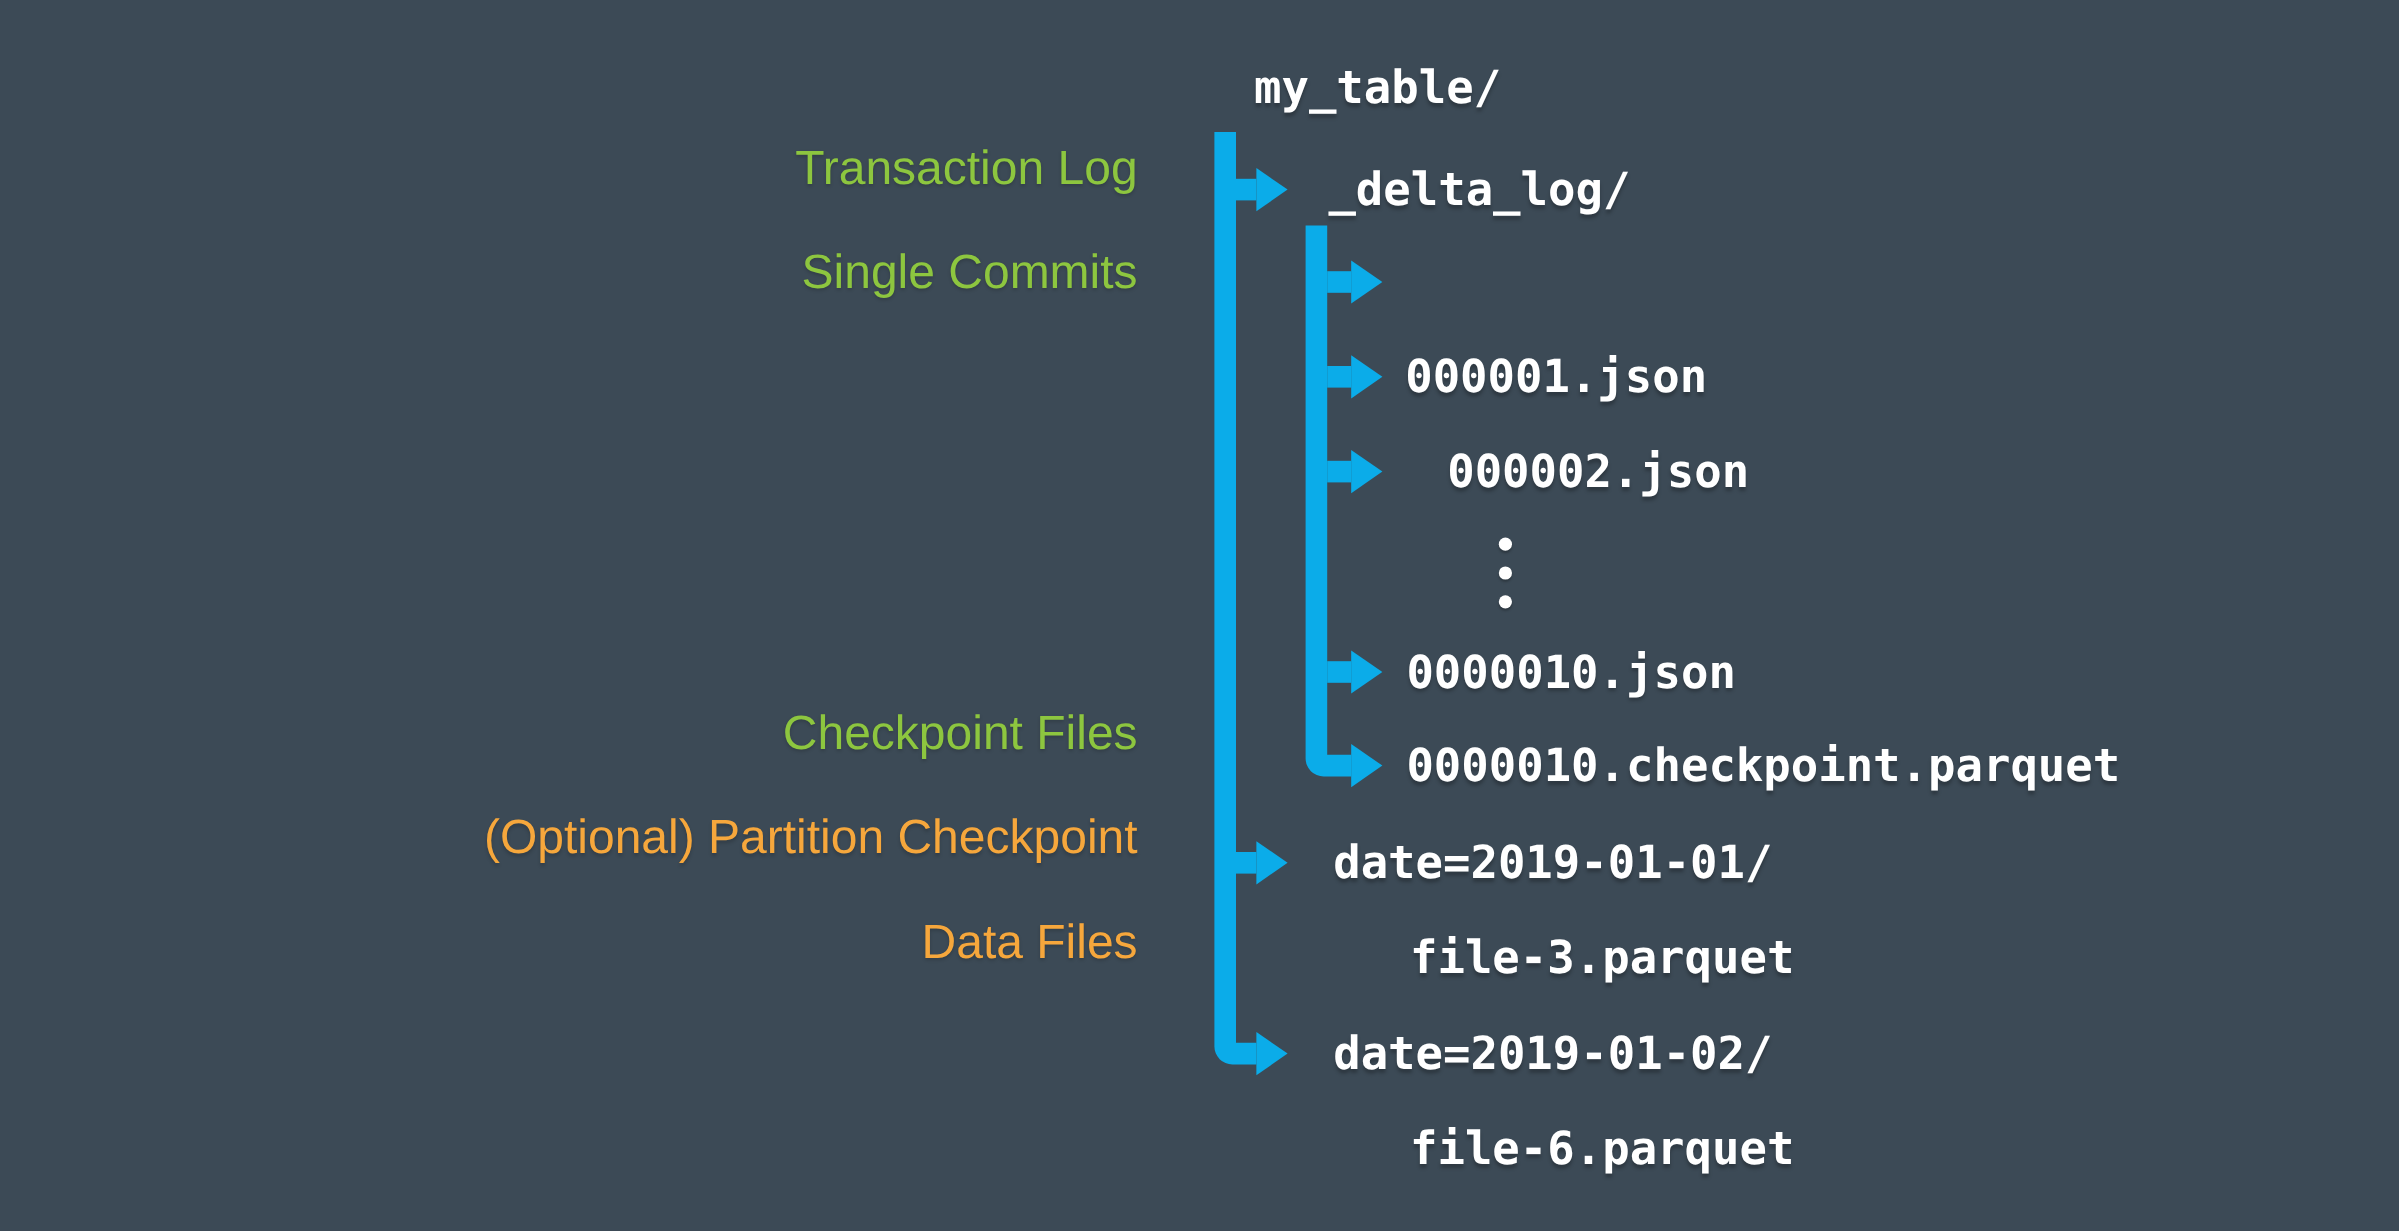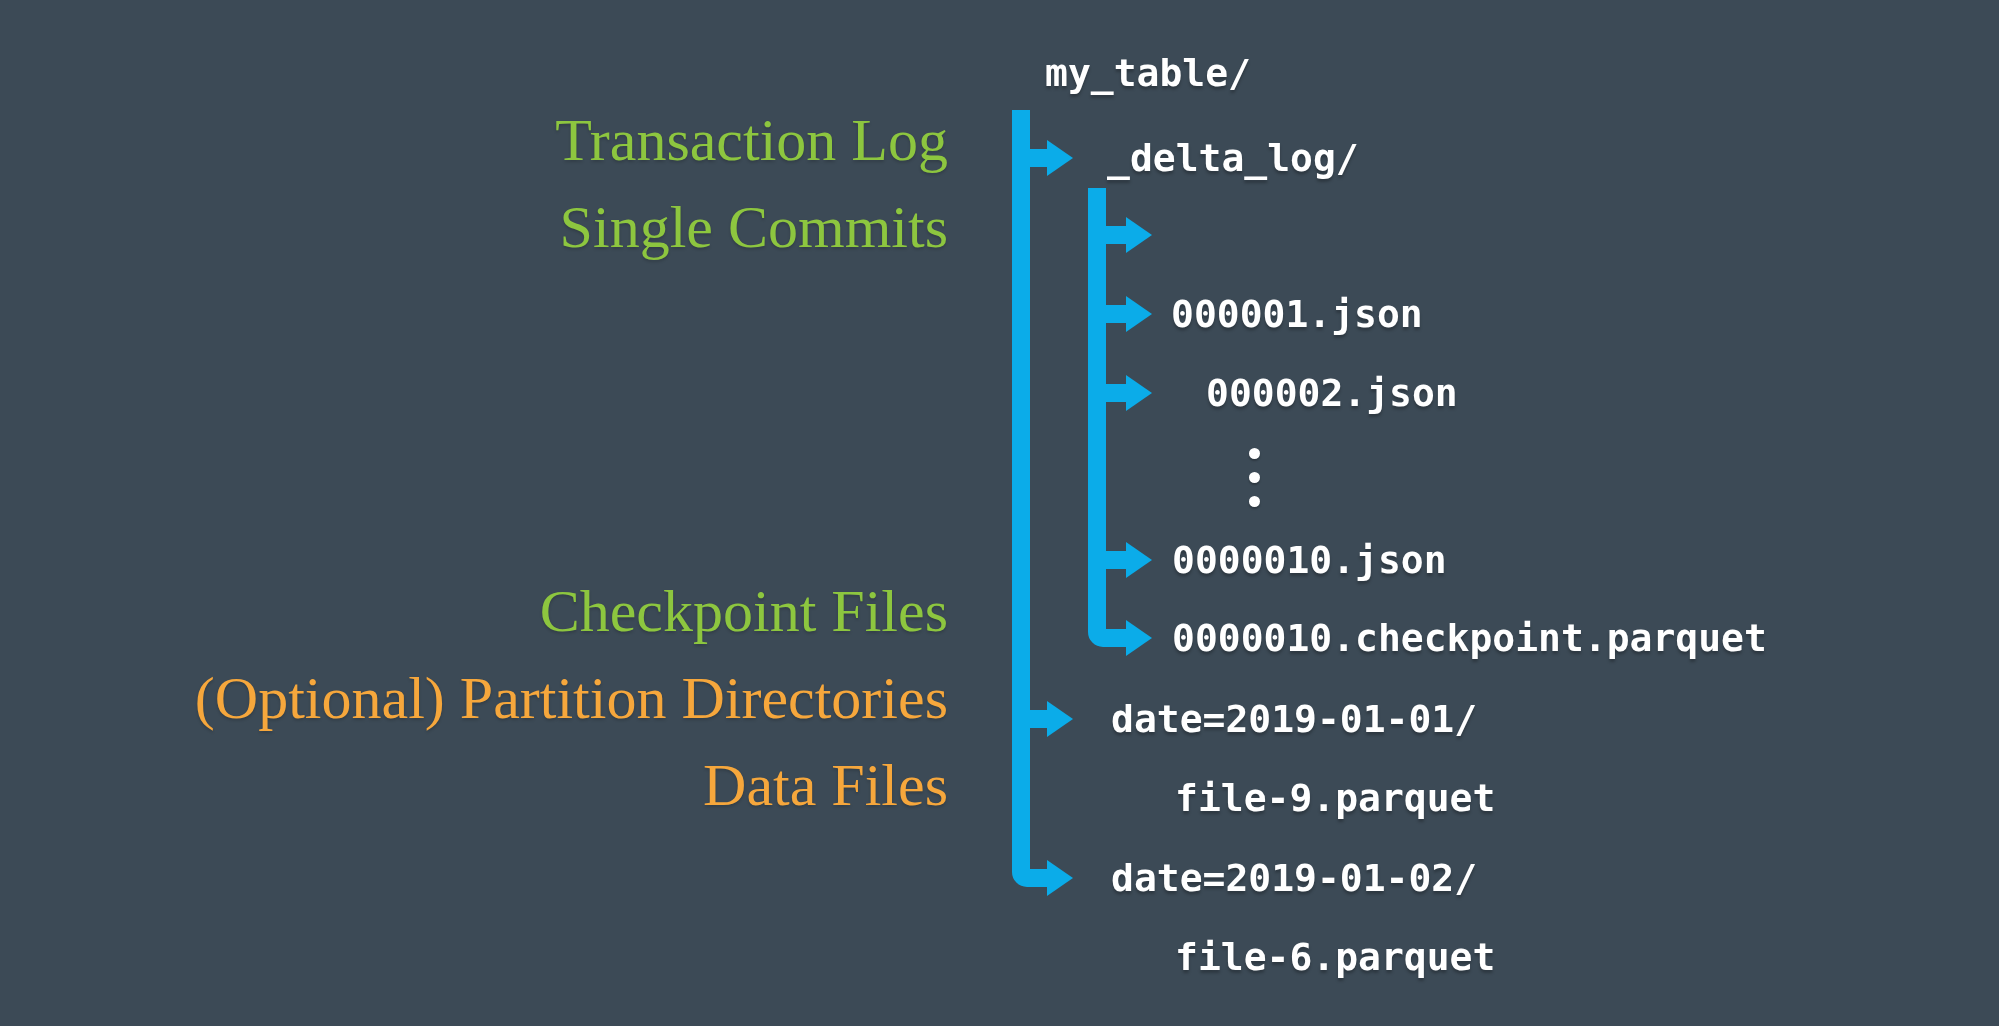--- a/index.html
+++ b/index.html
@@ -20,25 +20,24 @@
     font-family:"Liberation Sans", sans-serif;
   }
   
   .label-group{
     position:absolute;
     left:0;
     width:948px;
     text-align:right;
   }
   .label-group .label{
-    font-size:60px;
+    font-size:40px;
     line-height:87px;
     white-space:nowrap;
     text-shadow:0 2px 3px rgba(0,0,0,0.18);
-    font-family:Liberation Serif, serif;
   }
   .label[data-color="green"]{color:var(--green);}
   .label[data-color="orange"]{color:var(--orange);}
   #top-labels{top:97px;}
   #bottom-labels{top:568px;}
 
   
   .tree-row{
     position:absolute;
     height:60px;
@@ -106,35 +105,35 @@
     <polygon class="shape" points="1126,620 1126,656 1152,638"></polygon>
   </svg>
 
   <div id="top-labels" class="label-group">
     <div class="label" data-color="green">Transaction Log</div>
     <div class="label" data-color="green">Single Commits</div>
   </div>
 
   <div id="bottom-labels" class="label-group">
     <div class="label" data-color="green">Checkpoint Files</div>
-    <div class="label" data-color="orange">(Optional) Partition Directories</div>
+    <div class="label" data-color="orange">(Optional) Partition Checkpoint</div>
     <div class="label" data-color="orange">Data Files</div>
   </div>
 
   <div class="tree-row" style="left:1045px;top:43px;">my_table/</div>
   <div class="tree-row" style="left:1107px;top:128px;">_delta_log/</div>
   <div class="tree-row" style="left:1171px;top:284px;">000001.json</div>
   <div class="tree-row" style="left:1171px;top:363px;margin-left:35px;">000002.json</div>
 
   <div class="v-ellipsis" aria-label="⋮">
     <span class="dot"></span>
     <span class="dot"></span>
     <span class="dot"></span>
   </div>
 
   <div class="tree-row" style="left:1172px;top:530px;">0000010.json</div>
   <div class="tree-row" style="left:1172px;top:608px;">0000010.checkpoint.parquet</div>
   <div class="tree-row" style="left:1111px;top:689px;">date=2019-01-01/</div>
-  <div class="tree-row" style="left:1175px;top:768px;">file-9.parquet</div>
+  <div class="tree-row" style="left:1175px;top:768px;">file-3.parquet</div>
   <div class="tree-row" style="left:1111px;top:848px;">date=2019-01-02/</div>
   <div class="tree-row" style="left:1175px;top:927px;">file-6.parquet</div>
 
 </div>
 
 </body></html>

